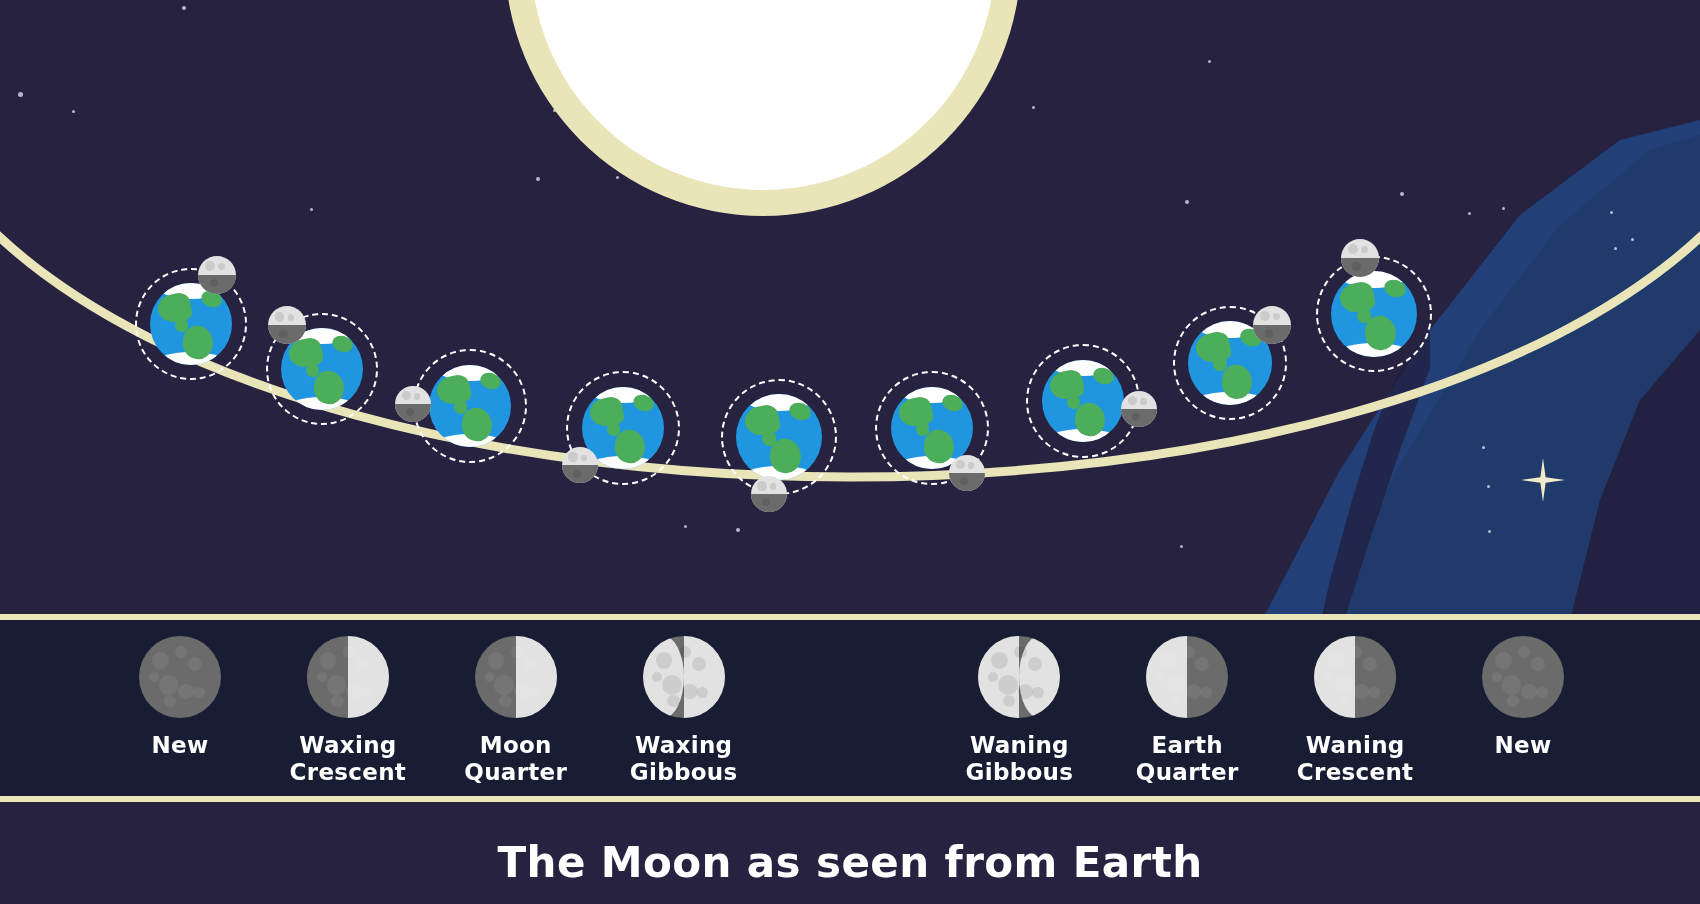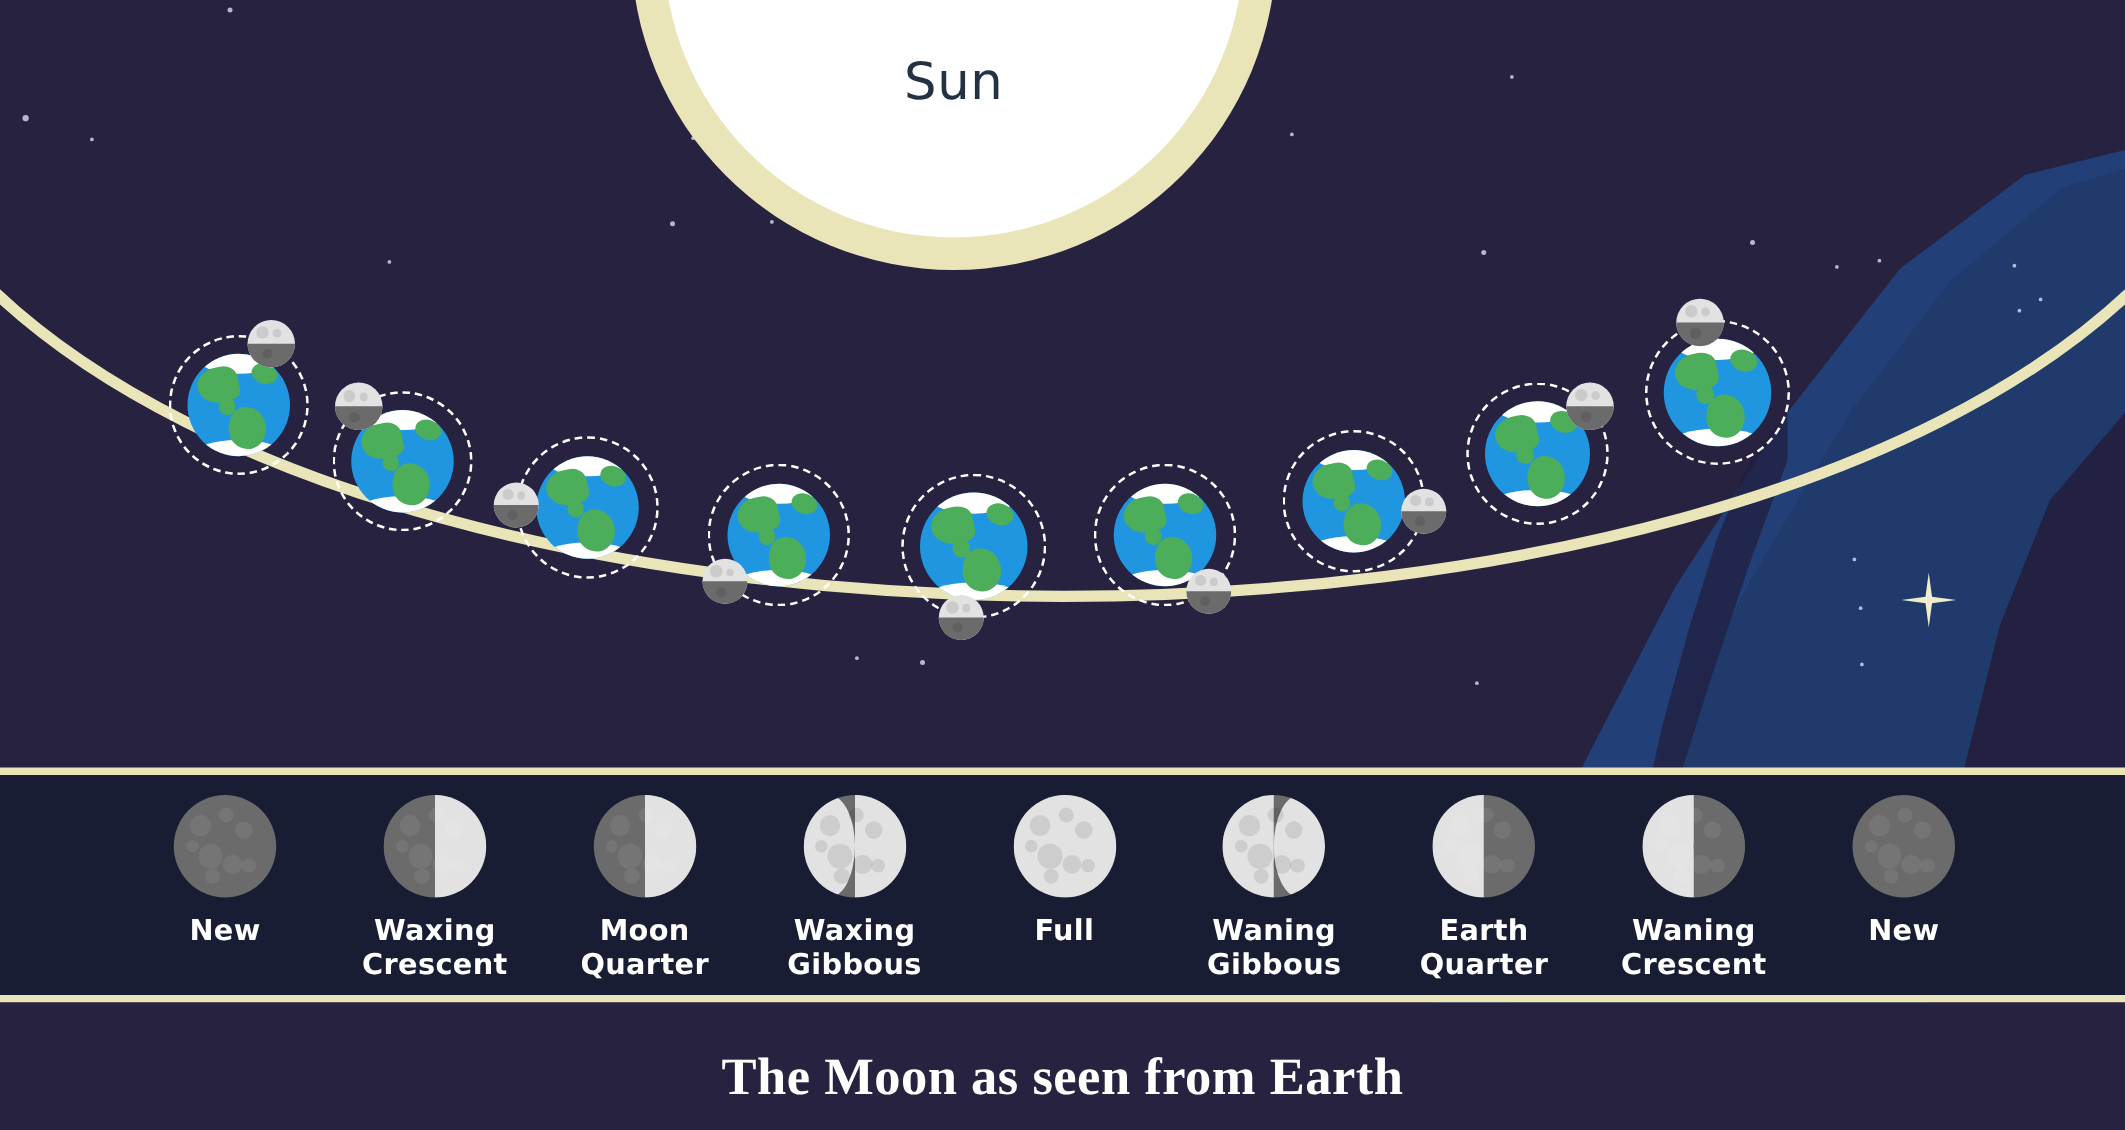--- a/index.html
+++ b/index.html
@@ -162,21 +162,20 @@
     <path d="M50 0 L56 44 L100 50 L56 56 L50 100 L44 56 L0 50 L44 44 Z" fill="#efeccc"></path>
   </svg>
 
   <svg class="orbit-path" width="1700" height="904" viewBox="0 0 1700 904">
     <path id="orbitArc" d="M -10 228 C 330 560, 1370 560, 1710 228" fill="none" stroke="#e9e5b8" stroke-width="9"></path>
   </svg>
 
   <div class="sun-wrap" id="sunWrap" style="left: 505px; top: -300px; width: 516px; height: 516px;">
     <div class="sun-ring" style="background: rgb(233, 229, 184);"></div>
     <div class="sun-core" id="sunCore" style="left: 26px; top: 26px; width: 464px; height: 464px; background: rgb(255, 255, 255);"></div>
-    <div class="sun-label" id="sunLabel" style="top: 341px; color: rgb(35, 50, 67);">Sun</div>
   </div>
 
   <div id="systems">
       <div class="system" style="left: 110px; top: 243px; height: 162px; width: 162px;">
         <div class="orbit-ring" style="left: 25px; top: 25px; height: 112px; width: 112px;"></div>
         <div class="earth" style="height: 82px; width: 82px; top: 40px; left: 40px; background: rgb(33, 150, 224);">
           <div class="ice-n" style="background: rgb(255, 255, 255);"></div>
           <div class="ice-s" style="background: rgb(255, 255, 255);"></div>
           <div class="land l1" style="background: rgb(76, 174, 90);"></div>
           <div class="land l2" style="background: rgb(76, 174, 90);"></div>
@@ -394,34 +393,20 @@
             <div class="cr on-lit" style="left: 60%; top: 26%; width: 17%; height: 17%;"></div>
             <div class="cr on-lit" style="left: 24%; top: 48%; width: 24%; height: 24%;"></div>
             <div class="cr on-lit" style="left: 48%; top: 58%; width: 19%; height: 19%;"></div>
             <div class="cr on-lit" style="left: 30%; top: 72%; width: 15%; height: 15%;"></div>
             <div class="cr on-lit" style="left: 66%; top: 62%; width: 14%; height: 14%;"></div>
             <div class="cr on-lit" style="left: 12%; top: 44%; width: 12%; height: 12%;"></div>
           </div>
           <div class="phase-label" style="color: rgb(255, 255, 255); white-space: pre-line;">Waxing
 Gibbous</div>
         </div>
-        <div class="phase" style="left: 746.5px; top: 16px; width: 210px;">
-          <div class="phase-disc" style="background: rgb(107, 107, 107);">
-            <div class="lit" style="left: 0px; width: 100%; background: rgb(226, 226, 226);"></div>
-            <div class="cr on-lit" style="left: 16%; top: 20%; width: 20%; height: 20%;"></div>
-            <div class="cr on-lit" style="left: 44%; top: 12%; width: 15%; height: 15%;"></div>
-            <div class="cr on-lit" style="left: 60%; top: 26%; width: 17%; height: 17%;"></div>
-            <div class="cr on-lit" style="left: 24%; top: 48%; width: 24%; height: 24%;"></div>
-            <div class="cr on-lit" style="left: 48%; top: 58%; width: 19%; height: 19%;"></div>
-            <div class="cr on-lit" style="left: 30%; top: 72%; width: 15%; height: 15%;"></div>
-            <div class="cr on-lit" style="left: 66%; top: 62%; width: 14%; height: 14%;"></div>
-            <div class="cr on-lit" style="left: 12%; top: 44%; width: 12%; height: 12%;"></div>
-          </div>
-          <div class="phase-label" style="color: rgb(255, 255, 255); white-space: pre-line;">Full</div>
-        </div>
         <div class="phase" style="left: 914.375px; top: 16px; width: 210px;">
           <div class="phase-disc" style="background: rgb(107, 107, 107);">
             <div class="lit" style="background: rgb(226, 226, 226); width: 50%; left: 0px;"></div>
             <div class="term" style="width: 50%; background: rgb(226, 226, 226); left: 50%;"></div>
             <div class="cr on-lit" style="left: 16%; top: 20%; width: 20%; height: 20%;"></div>
             <div class="cr on-lit" style="left: 44%; top: 12%; width: 15%; height: 15%;"></div>
             <div class="cr on-lit" style="left: 60%; top: 26%; width: 17%; height: 17%;"></div>
             <div class="cr on-lit" style="left: 24%; top: 48%; width: 24%; height: 24%;"></div>
             <div class="cr on-lit" style="left: 48%; top: 58%; width: 19%; height: 19%;"></div>
             <div class="cr on-lit" style="left: 30%; top: 72%; width: 15%; height: 15%;"></div>
@@ -474,16 +459,16 @@
             <div class="cr on-dark" style="left: 12%; top: 44%; width: 12%; height: 12%;"></div>
           </div>
           <div class="phase-label" style="color: rgb(255, 255, 255); white-space: pre-line;">New</div>
         </div>
       </div>
   </div>
 
   <div class="divider" id="divBot" style="top: 796px; background: rgb(233, 229, 184);"></div>
 
   <div class="caption-band" id="capBand" style="top: 802px; height: 102px; background: rgb(39, 34, 64);">
-    <div class="caption" id="capText" style="top: 36px; color: rgb(255, 255, 255); font-family: Liberation Serif, serif;">The Moon as seen from Earth</div>
+    <div class="caption" id="capText" style="top: 36px; color: rgb(255, 255, 255);">The Moon as seen from Earth</div>
   </div>
 
 </div>
 
 </body></html>

